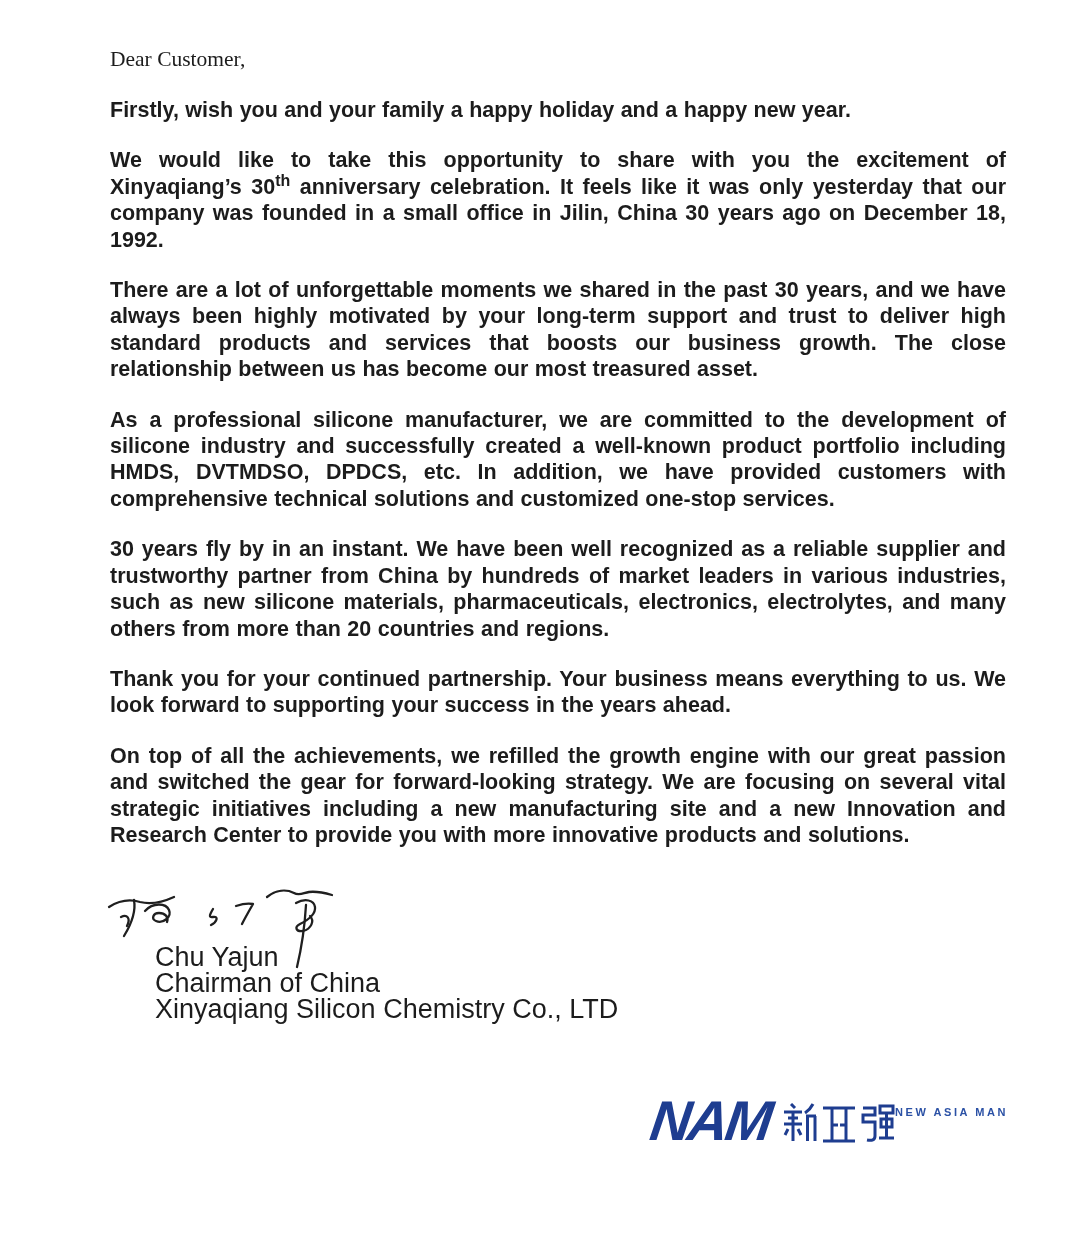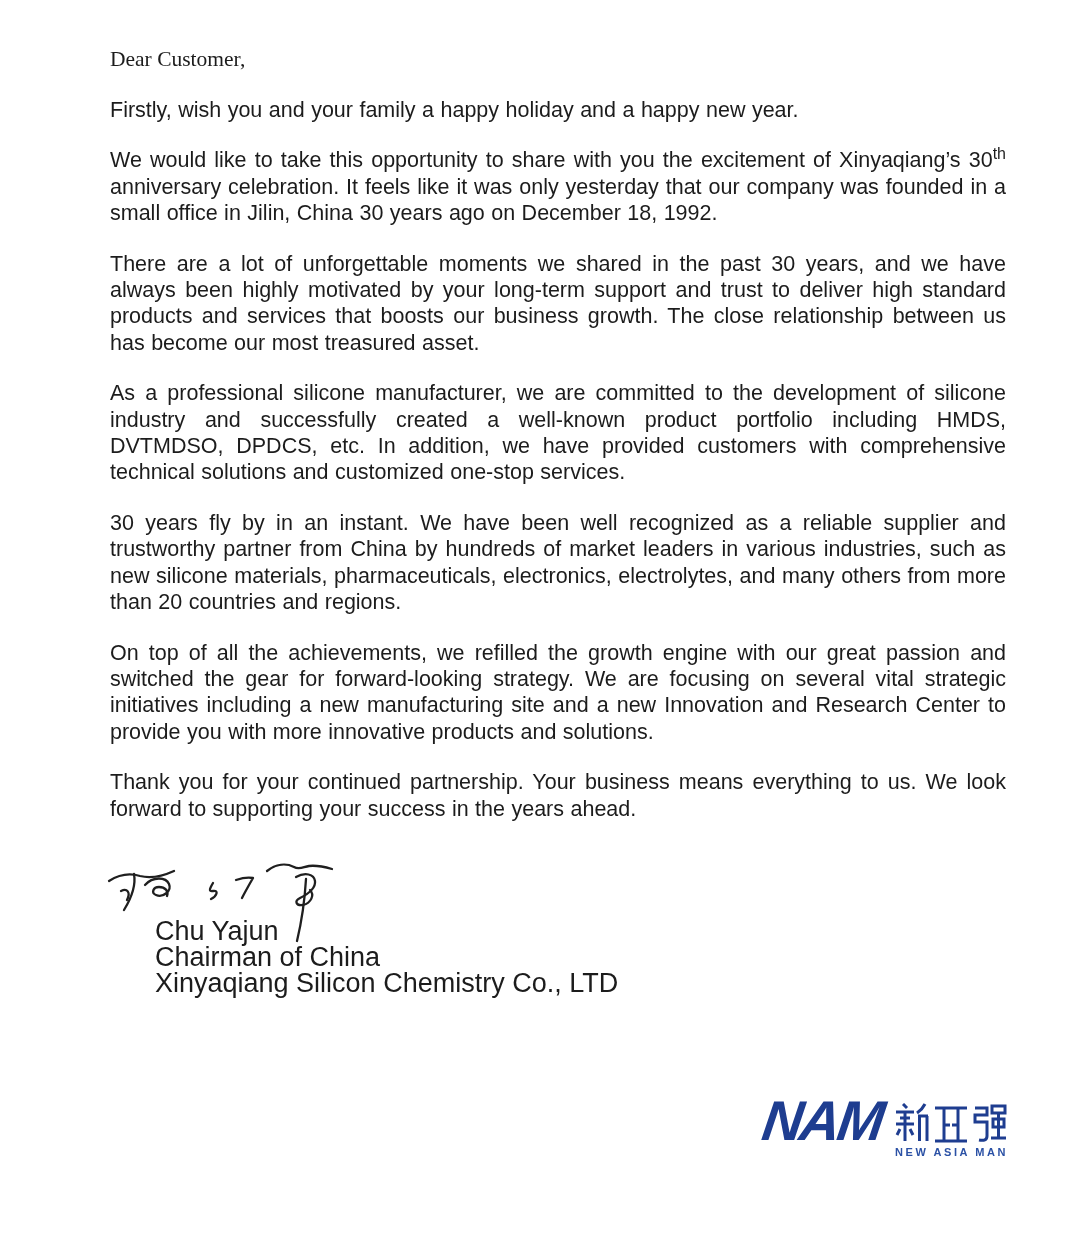--- a/index.html
+++ b/index.html
@@ -34,20 +34,21 @@
     font-size: 21.5px;
     line-height: 27px;
     font-family: Liberation Serif, serif;
   }
   p.para {
     font-size: 21.5px;
     line-height: 26.4px;
     text-align: justify;
     margin: 24px 0;
     word-spacing: 0.5px;
+    font-weight: bold;
   }
   p.para sup {
     font-size: 16px;
     line-height: 0;
   }
   .closing {
     font-size: 21.5px;
     line-height: 27px;
     margin-top: 26px;
   }
@@ -86,21 +87,21 @@
     line-height: 46px;
     letter-spacing: -3px;
     transform: skewX(-8deg);
     display: inline-block;
     padding-right: 6px;
   }
   .logo-right {
     margin-left: 8px;
     margin-top: 5px;
     display: flex;
-    flex-direction: column;
+    flex-direction: row;
   }
   .logo-subtitle {
     font-size: 11px;
     font-weight: 700;
     letter-spacing: 2.55px;
     margin-top: 3px;
     white-space: nowrap;
   }
 </style>
 </head>
@@ -114,23 +115,23 @@
   <p class="para">Firstly, wish you and your family a happy holiday and a happy new year.</p>
 
   <p class="para"><span>We would like to take this opportunity to share with you the excitement of Xinyaqiang’s 30</span><sup>th</sup><span> anniversary celebration. It feels like it was only yesterday that our company was founded in a small office in Jilin, China 30 years ago on December 18, 1992.</span></p>
 
   <p class="para">There are a lot of unforgettable moments we shared in the past 30 years, and we have always been highly motivated by your long-term support and trust to deliver high standard products and services that boosts our business growth. The close relationship between us has become our most treasured asset.</p>
 
   <p class="para">As a professional silicone manufacturer, we are committed to the development of silicone industry and successfully created a well-known product portfolio including HMDS, DVTMDSO, DPDCS, etc. In addition, we have provided customers with comprehensive technical solutions and customized one-stop services.</p>
 
   <p class="para">30 years fly by in an instant. We have been well recognized as a reliable supplier and trustworthy partner from China by hundreds of market leaders in various industries, such as new silicone materials, pharmaceuticals, electronics, electrolytes, and many others from more than 20 countries and regions.</p>
 
+  <p class="para">Thank you for your continued partnership. Your business means everything to us. We look forward to supporting your success in the years ahead.</p>
+
   <p class="para">On top of all the achievements, we refilled the growth engine with our great passion and switched the gear for forward-looking strategy. We are focusing on several vital strategic initiatives including a new manufacturing site and a new Innovation and Research Center to provide you with more innovative products and solutions.</p>
-
-  <p class="para">Thank you for your continued partnership. Your business means everything to us. We look forward to supporting your success in the years ahead.</p>
 
 
   <div class="sig-area">
     <svg width="240" height="95" viewBox="0 0 240 95" fill="none" stroke="#1f1f1f" stroke-width="2.3" stroke-linecap="round" stroke-linejoin="round">
       <path d="M9,31 C20,24 30,23 40,26 C52,29 63,26 74,21"></path>
       <path d="M34,24 C36,35 32,47 24,60"></path>
       <path d="M21,41 C27,38 31,42 27,50"></path>
       <path d="M45,35 C53,26 66,27 69,34 C72,41 63,48 56,45 C51,43 53,37 59,37 C65,37 69,41 67,46"></path>
       <path d="M113,33 C110,38 108,42 113,41 C119,40 117,46 111,49"></path>
       <path d="M136,30 C142,28 148,27 153,28 C149,35 145,42 142,48"></path>

